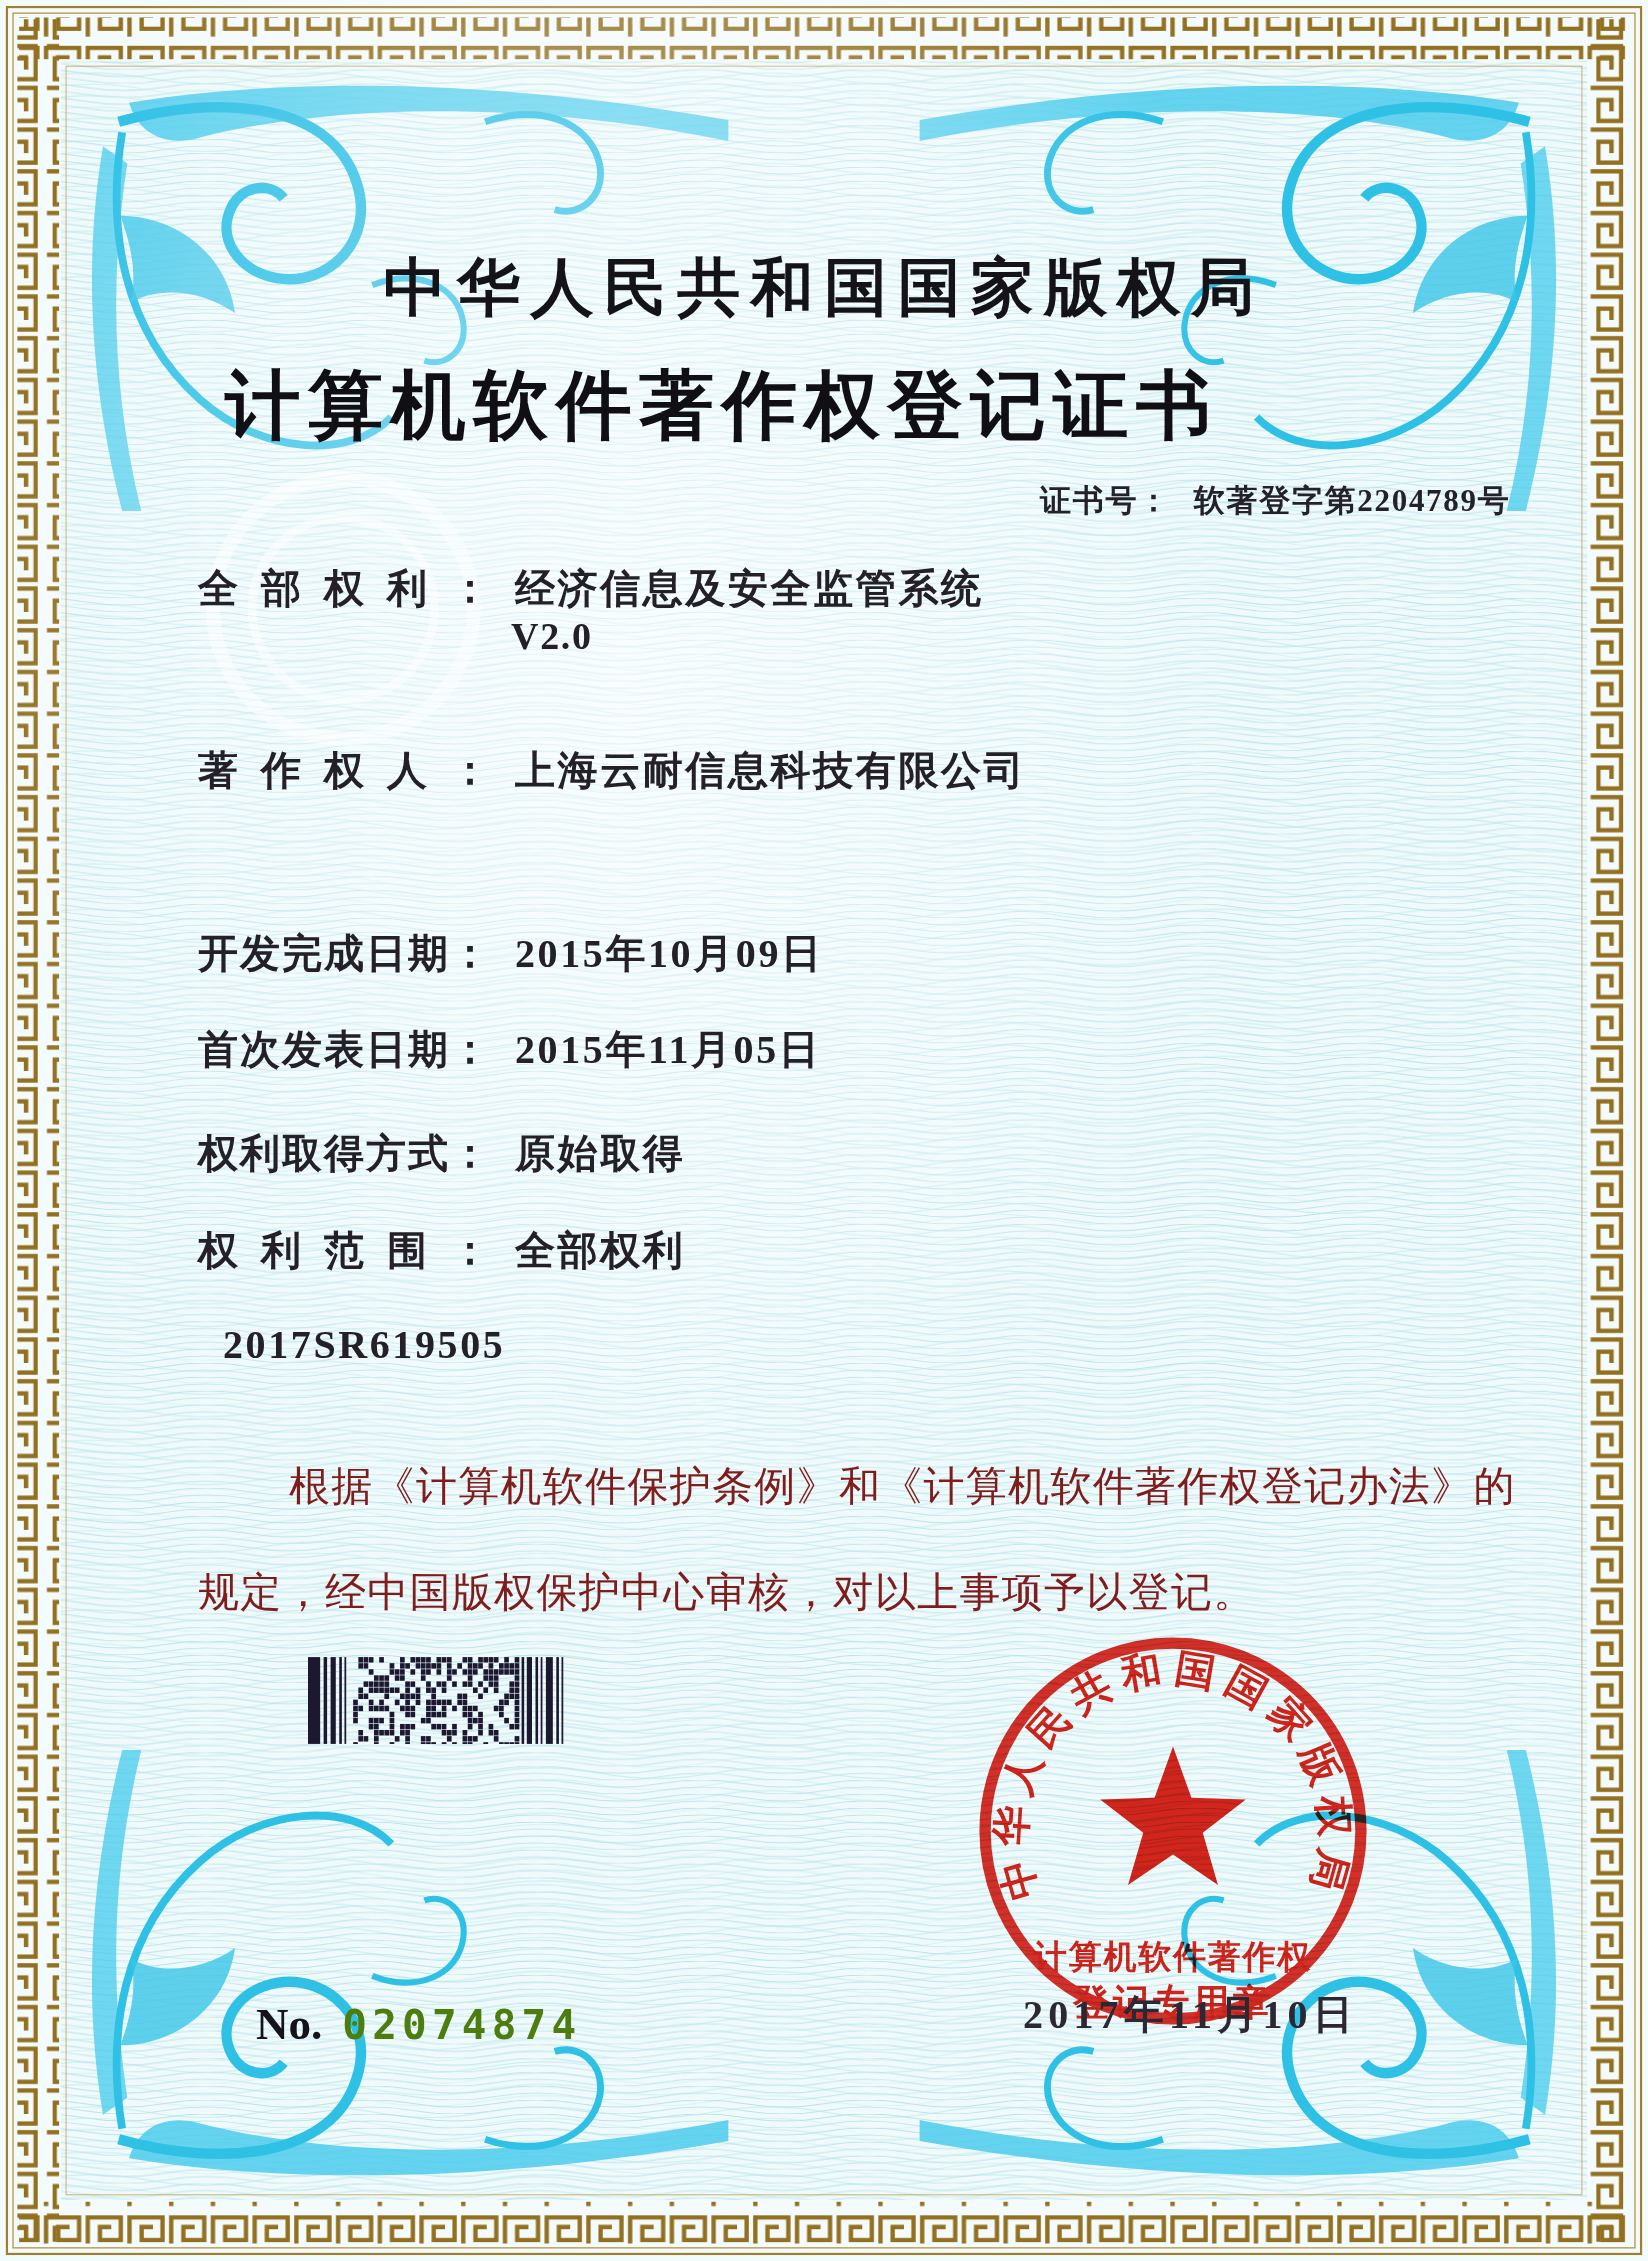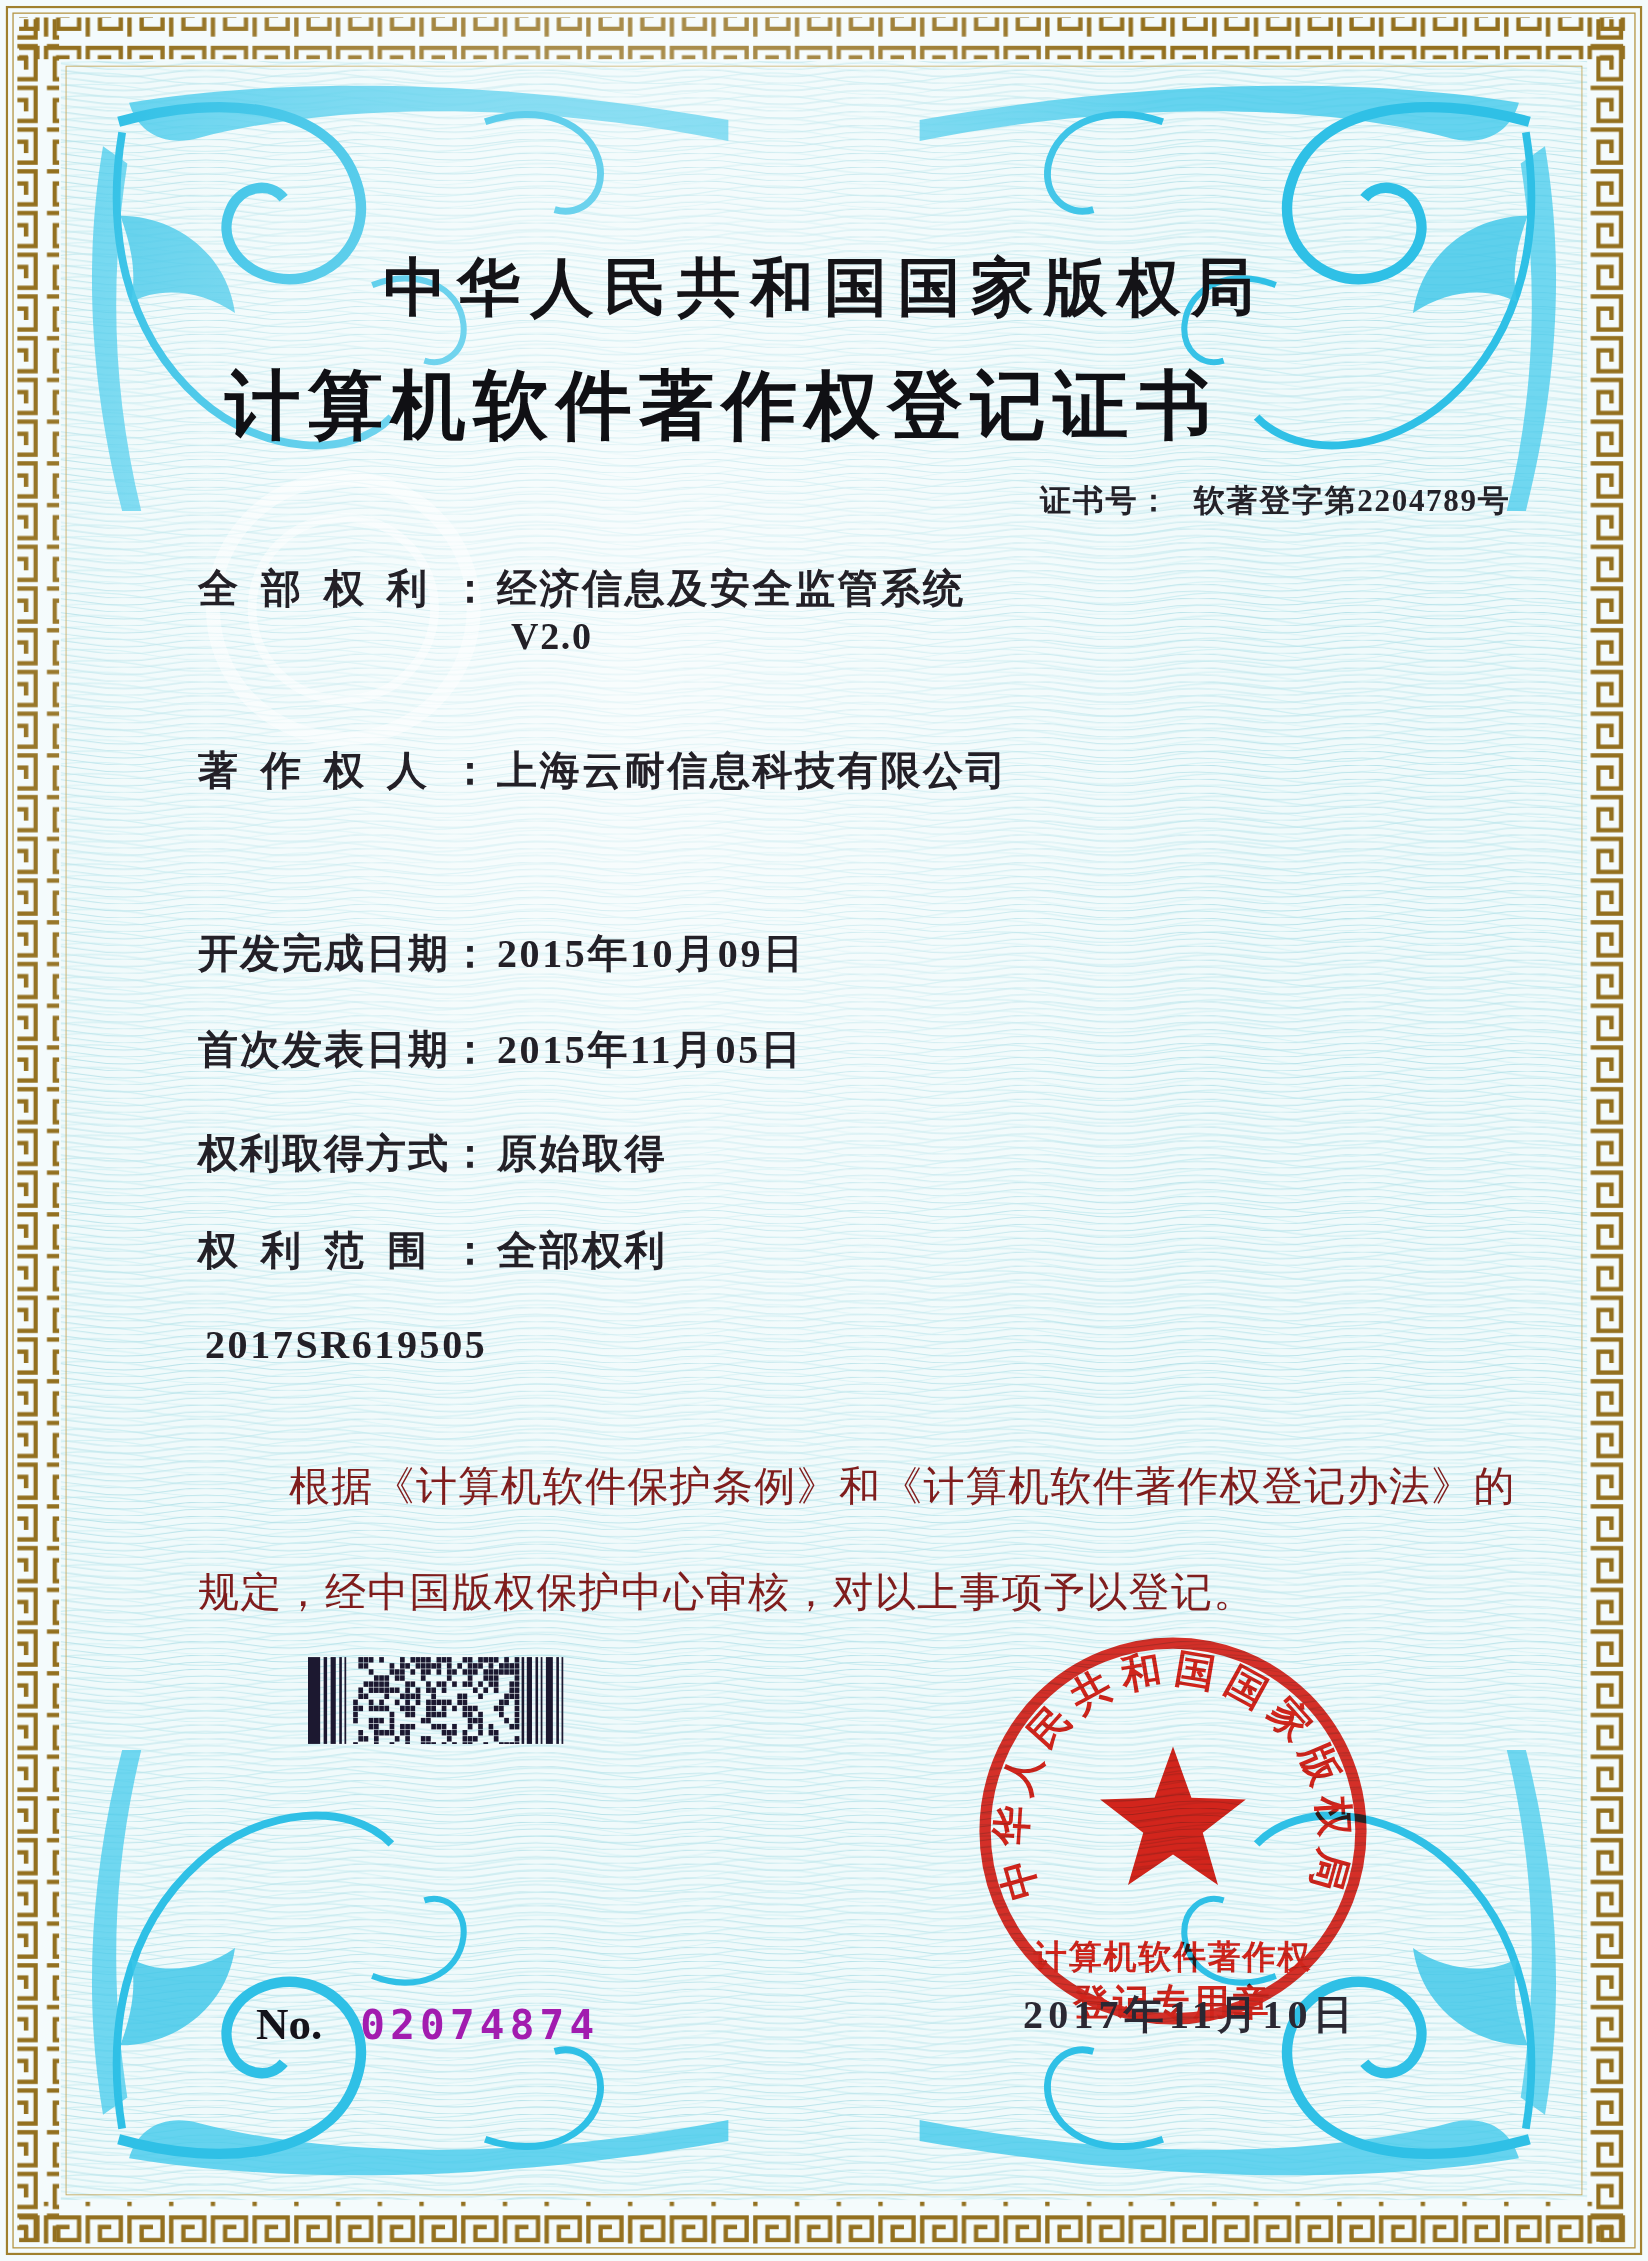--- a/index.html
+++ b/index.html
@@ -33,38 +33,38 @@
   }
   .certno .v{margin-left:23px;font-weight:600;font-family:Liberation Serif, serif;}
   .frow{
     position:absolute;left:198px;display:flex;align-items:flex-start;
     font-size:40px;color:#232027;z-index:5;white-space:nowrap;
   }
   .flabel{
     width:292px;text-align:justify;text-align-last:justify;
     font-weight:600;flex:0 0 auto;
   }
-  .fvalue{margin-left:7px;letter-spacing:2.6px;font-weight:600;}
+  .fvalue{margin-left:25px;letter-spacing:2.6px;font-weight:600;}
   .v2line{
     left:511px;font-size:38px;letter-spacing:1.7px;font-weight:600;color:#232027;z-index:5;
   }
   .bodyline{
     position:absolute;font-size:41px;letter-spacing:1.3px;color:#7f1d1d;z-index:5;white-space:nowrap;font-weight:500;
   }
   .issue-date{
     left:1023px;top:1987px;font-size:40px;letter-spacing:5.2px;color:#2b2833;
     font-weight:600;z-index:7;white-space:nowrap;
   }
   .serial{
     left:256px;top:1998px;z-index:6;white-space:nowrap;
   }
   .serial .no{font-size:45px;color:#15131a;font-weight:600;}
   .serial .num{
     font-family:"DejaVu Sans Mono","Liberation Mono",monospace;
-    font-size:41px;color:#a21caf;letter-spacing:5.2px;margin-left:38px;font-weight:600;
+    font-size:41px;color:#4d7c0f;letter-spacing:5.2px;margin-left:20px;font-weight:600;
   }
   .seal-svg{left:932px;top:1590px;z-index:6;mix-blend-mode:multiply;}
   .barcode-svg{left:308px;top:1657px;z-index:5;}
   .bg-svg{left:0;top:0;z-index:0;}
   .corner{z-index:1;}
   .border-svg{left:0;top:0;z-index:2;}
 </style>
 </head>
 <body>
 

